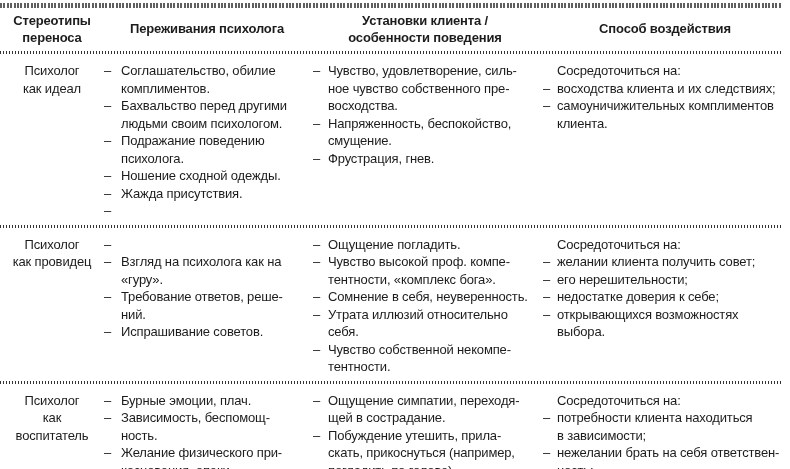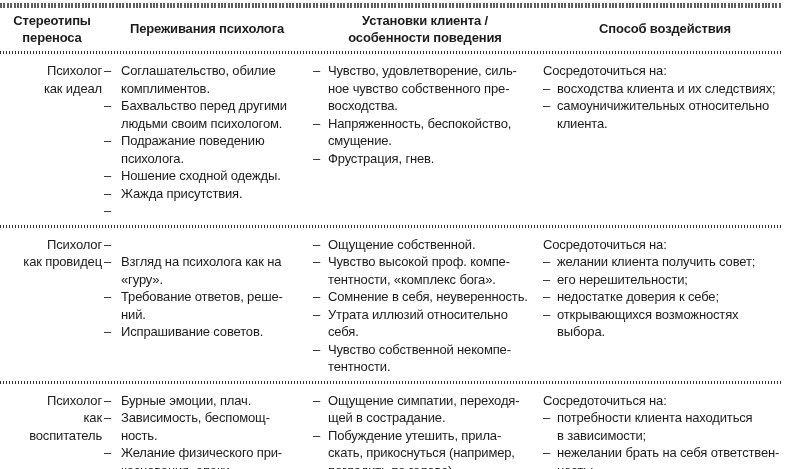--- a/index.html
+++ b/index.html
@@ -32,29 +32,29 @@
   }
   .header-row{min-height:42px;align-items:center;padding:2px 0 3px;}
   .hcell{
     font-size:13px;font-weight:bold;line-height:16.5px;
     text-align:center;white-space:pre-line;
   }
   .cell{
     padding:8px 2px 5px 0;
     font-size:13px;line-height:17.5px;
   }
-  .stereotype-cell{text-align:right;white-space:pre-line;padding-left:2px;}
+  .stereotype-cell{text-align:center;white-space:pre-line;padding-left:2px;}
   .c3{padding-left:3px;}
   .c4{padding-left:3px;}
   .bullet{display:flex;align-items:flex-start;}
   .dash{flex:none;width:17px;}
   .c3 .dash{width:15px;}
   .c4 .dash{width:14px;}
   .btext{white-space:pre-line;}
-  .lead{white-space:pre-line;}
+  .lead{white-space:pre-line;margin-left:14px;}
 </style>
 </head>
 <body>
 
 <div class="page">
   <div class="top-rule"></div>
 
   <div class="grid header-row">
     <div class="hcell">Стереотипы
 переноса</div>
@@ -122,21 +122,21 @@
           </div>
       <div class="cell c4">
         <div class="lead">Сосредоточиться на:</div>
         <div class="blist">
               <div class="bullet">
                 <span class="dash">–</span>
                 <span class="btext">восходства клиента и их следствиях;</span>
               </div>
               <div class="bullet">
                 <span class="dash">–</span>
-                <span class="btext">самоуничижительных относительно
+                <span class="btext">самоуничижительных комплиментов
 клиента.</span>
               </div>
             </div>
       </div>
     </div>
     <div class="rule"></div>
   </div>
 
   <div class="row-block">
     <div class="grid body-row">
@@ -160,21 +160,21 @@
               <div class="bullet">
                 <span class="dash">–</span>
                 <span class="btext">Испрашивание советов.</span>
               </div>
             </div>
           </div>
       <div class="cell c3">
             <div class="blist">
               <div class="bullet">
                 <span class="dash">–</span>
-                <span class="btext">Ощущение собственной.</span>
+                <span class="btext">Ощущение погладить.</span>
               </div>
               <div class="bullet">
                 <span class="dash">–</span>
                 <span class="btext">Чувство высокой проф. компе-
 тентности, «комплекс бога».</span>
               </div>
               <div class="bullet">
                 <span class="dash">–</span>
                 <span class="btext">Сомнение в себя, неуверенность.</span>
               </div>

